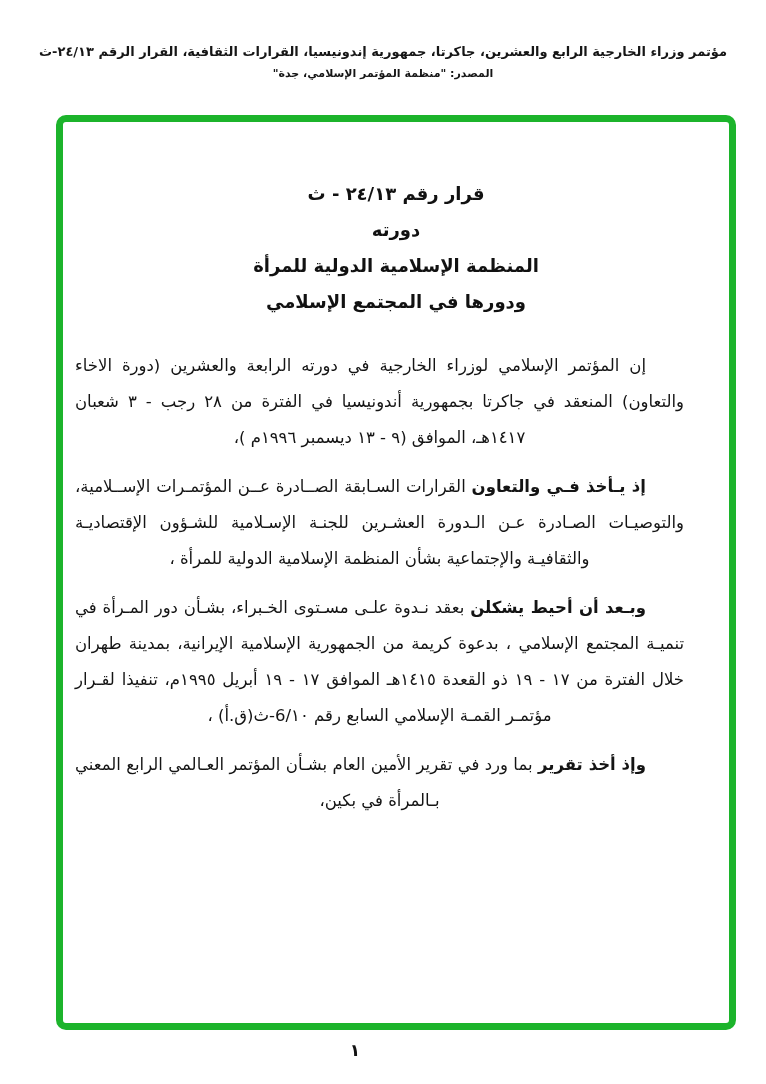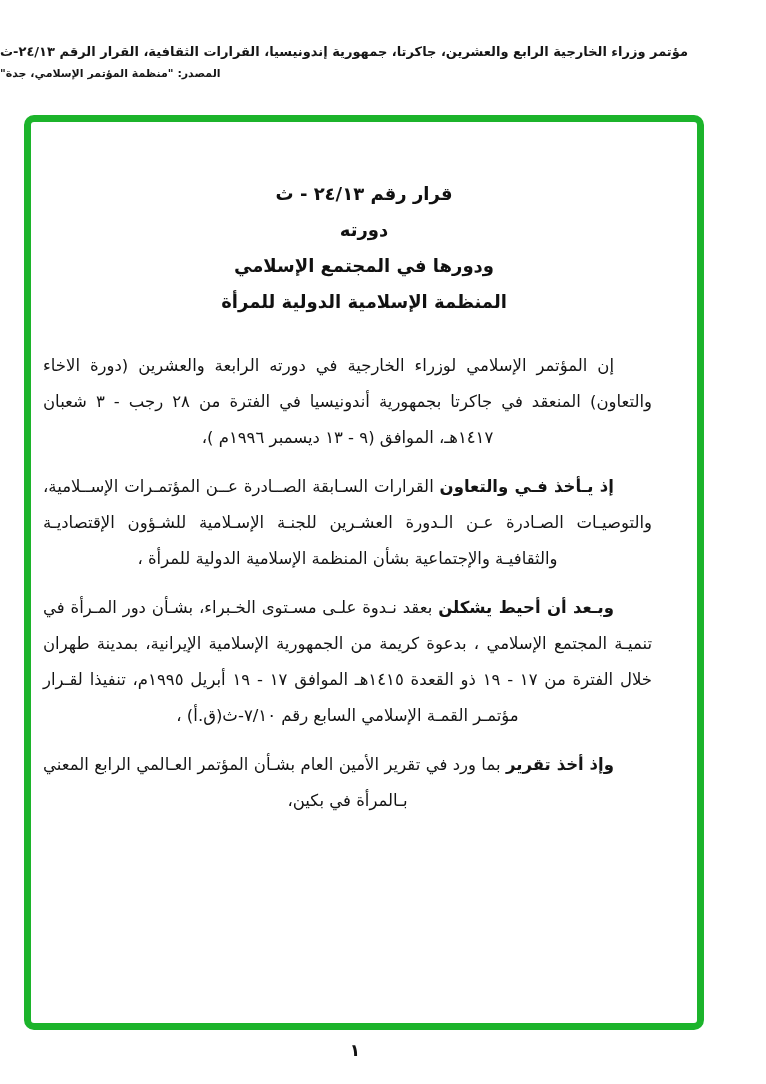--- a/index.html
+++ b/index.html
@@ -14,36 +14,36 @@
     font-family: "DejaVu Sans", sans-serif;
     color: #141414;
     direction: rtl;
     overflow: hidden;
   }
   .page-header {
     position: absolute;
     top: 44px;
     left: 0;
     right: 0;
-    text-align: left;
+    text-align: center;
     font-weight: bold;
     color: #161616;
   }
   .page-header .line1 {
     font-size: 13px;
     letter-spacing: 0px;
     white-space: nowrap;
   }
   .page-header .line2 {
     font-size: 11px;
     margin-top: 8px;
   }
   .green-box {
     position: absolute;
-    left: 24px;
+    left: 56px;
     top: 115px;
     width: 680px;
     height: 915px;
     border: 7px solid #1cb42b;
     border-radius: 10px;
     box-sizing: border-box;
     background: #ffffff;
   }
   .doc-title {
     margin-top: 54px;
@@ -87,25 +87,25 @@
 
 <header class="page-header">
   <div class="line1">مؤتمر وزراء الخارجية الرابع والعشرين، جاكرتا، جمهورية إندونيسيا، القرارات الثقافية، القرار الرقم ٢٤/١٣-ث</div>
   <div class="line2">المصدر:  "منظمة المؤتمر الإسلامي، جدة"</div>
 </header>
 
 <main class="green-box" style="border-color: rgb(28, 180, 43);">
   <div class="doc-title">
     <div>قرار رقم ٢٤/١٣ - ث</div>
     <div>دورته</div>
+    <div>المنظمة الإسلامية الدولية للمرأة</div>
     <div>ودورها في المجتمع الإسلامي</div>
-    <div>المنظمة الإسلامية الدولية للمرأة</div>
   </div>
 
   <div class="doc-body">
     <p><b></b><span>إن المؤتمر الإسلامي لوزراء الخارجية في دورته الرابعة والعشرين  (دورة الاخاء والتعاون) المنعقد في جاكرتا بجمهورية أندونيسيا في الفترة من ٢٨ رجب - ٣ شعبان ١٤١٧هـ، الموافق (٩ - ١٣ ديسمبر ١٩٩٦م )،</span></p>
     <p><b>إذ يـأخذ فـي والتعاون</b><span> القرارات السـابقة الصــادرة عــن المؤتمـرات الإســلامية، والتوصيـات الصـادرة عـن الـدورة العشـرين للجنـة الإسـلامية للشـؤون الإقتصاديـة والثقافيـة والإجتماعية بشأن المنظمة الإسلامية الدولية للمرأة ،</span></p>
-    <p><b>وبـعد أن أحيط يشكلن</b><span> بعقد نـدوة علـى مسـتوى الخـبراء، بشـأن دور المـرأة في تنميـة المجتمع الإسلامي ، بدعوة كريمة من الجمهورية الإسلامية الإيرانية، بمدينة طهران خلال الفترة من ١٧ - ١٩ ذو القعدة ١٤١٥هـ الموافق ١٧ - ١٩ أبريل ١٩٩٥م، تنفيذا لقـرار مؤتمـر القمـة الإسلامي السابع رقم ٧/١٠-ث(ق.أ) ،</span></p>
+    <p><b>وبـعد أن أحيط يشكلن</b><span> بعقد نـدوة علـى مسـتوى الخـبراء، بشـأن دور المـرأة في تنميـة المجتمع الإسلامي ، بدعوة كريمة من الجمهورية الإسلامية الإيرانية، بمدينة طهران خلال الفترة من ١٧ - ١٩ ذو القعدة ١٤١٥هـ الموافق ١٧ - ١٩ أبريل ١٩٩٥م، تنفيذا لقـرار مؤتمـر القمـة الإسلامي السابع رقم 6/١٠-ث(ق.أ) ،</span></p>
     <p><b>وإذ أخذ تقرير</b><span> بما ورد في تقرير الأمين العام بشـأن المؤتمر العـالمي الرابع المعني بـالمرأة في بكين،</span></p>
   </div>
 </main>
 
 <footer class="page-number">١</footer>
 
 </body></html>

